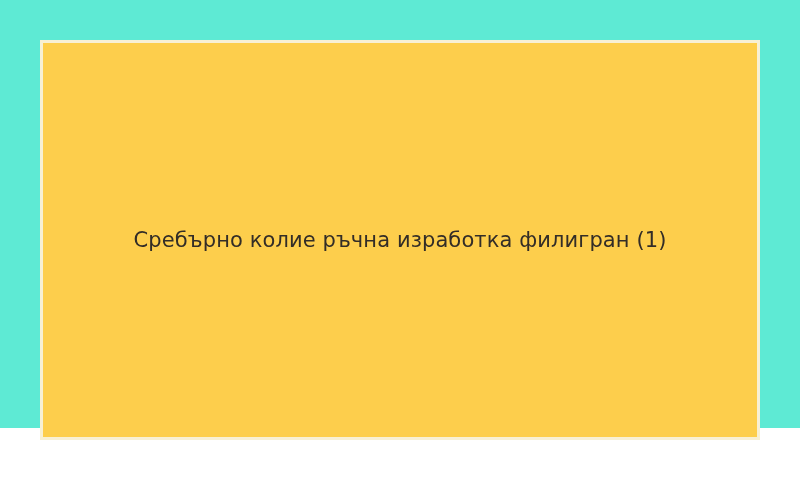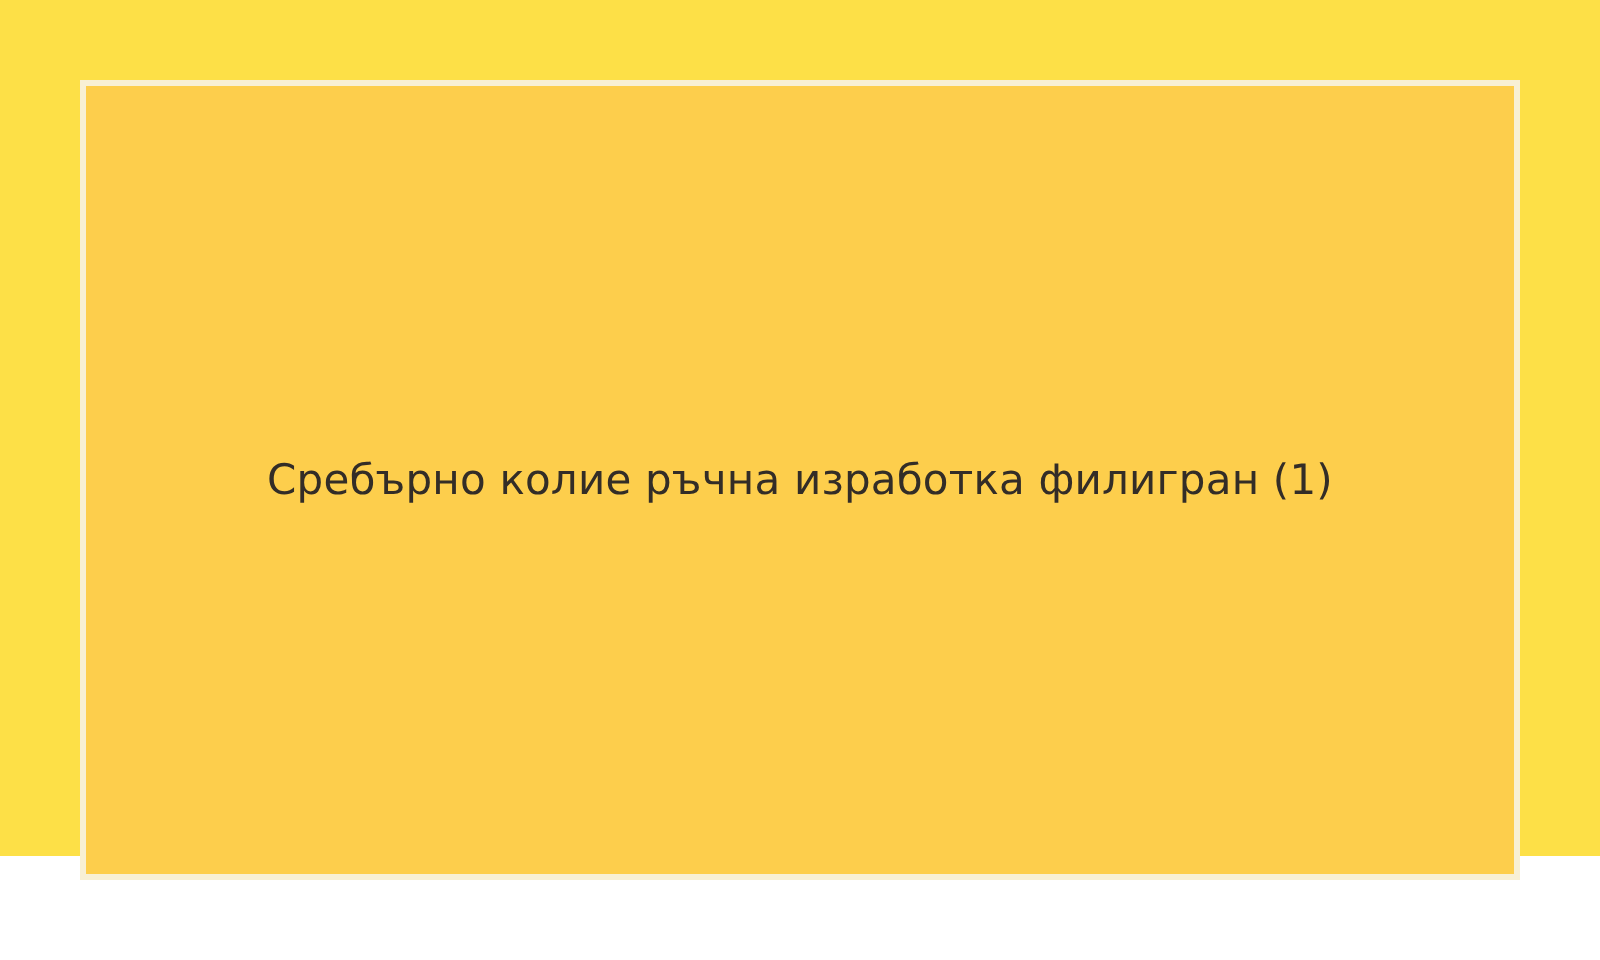--- a/index.html
+++ b/index.html
@@ -11,21 +11,21 @@
     width: 800px;
     height: 480px;
     overflow: hidden;
     font-family: "DejaVu Sans", "Liberation Sans", sans-serif;
   }
 
   .canvas {
     position: relative;
     width: 800px;
     height: 428px;
-    background: #fde047;
+    background: #5eead4;
     box-sizing: border-box;
   }
 
   .placeholder-card {
     position: absolute;
     left: 40px;
     top: 40px;
     width: 720px;
     height: 400px;
     box-sizing: border-box;

